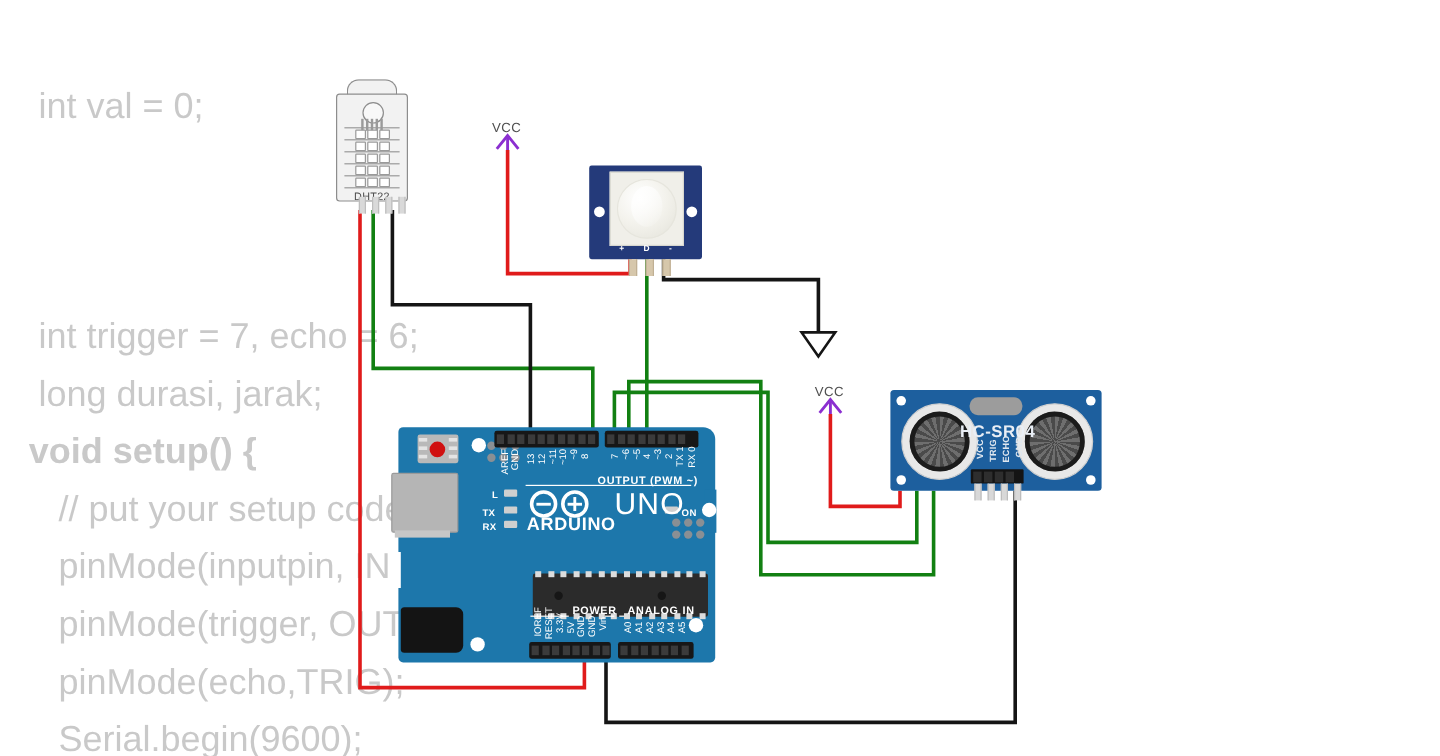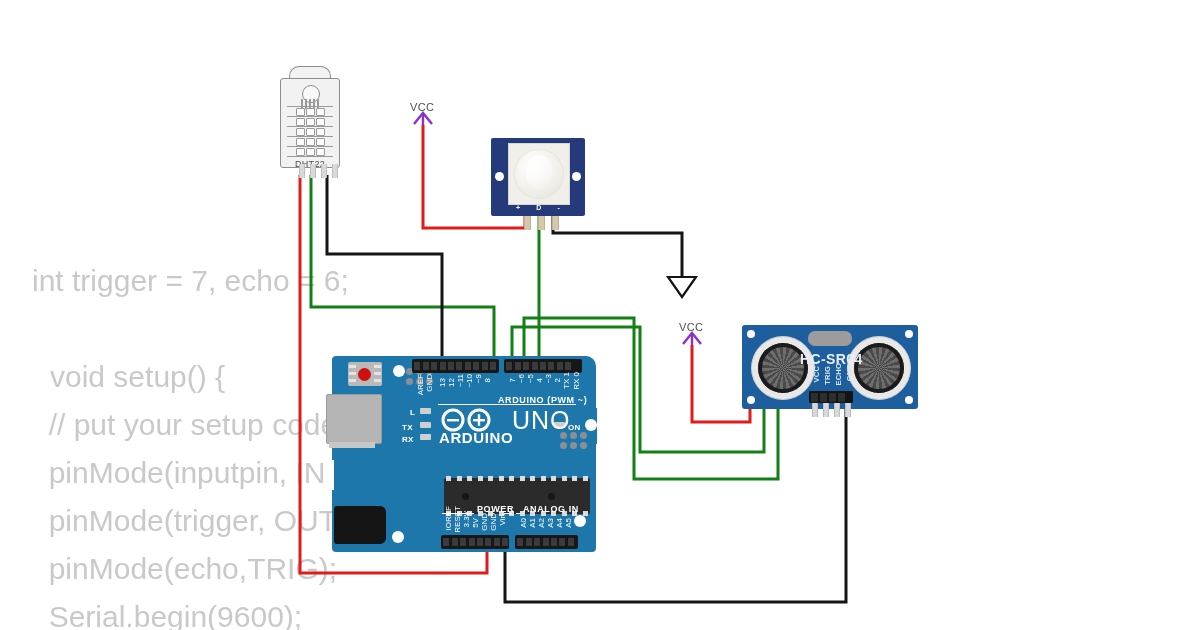--- a/index.html
+++ b/index.html
@@ -170,22 +170,24 @@
 
   
   .vcc-lab{position:absolute;color:#4f4f4f;font-size:11px;letter-spacing:.4px;}
 </style>
 </head>
 <body>
 
 <div id="stage">
 
   <div class="code-layer">
+    <div class="code-line" style="left:32px;top:74px;">int val = 0;</div>
     <div class="code-line" style="left:32px;top:266px;">int trigger = 7, echo = 6;</div>
-    <div class="code-line" style="left:50px;top:362px;">void setup() {</div>
+    <div class="code-line" style="left:32px;top:314px;">long durasi, jarak;</div>
+    <div class="code-line" style="left:24px;top:362px;font-weight:bold;">void setup() {</div>
     <div class="code-line" style="left:32px;top:410px;">  // put your setup code here, to run once:</div>
     <div class="code-line" style="left:32px;top:458px;">  pinMode(inputpin, INPUT);</div>
     <div class="code-line" style="left:32px;top:506px;">  pinMode(trigger, OUTPUT);</div>
     <div class="code-line" style="left:32px;top:554px;">  pinMode(echo,TRIG);</div>
     <div class="code-line" style="left:32px;top:602px;">  Serial.begin(9600);</div>
   </div>
 
   <svg class="wires" viewBox="0 0 1200 630">
     <g fill="none" stroke-linecap="butt" stroke-linejoin="miter">
 
@@ -391,21 +393,21 @@
 
     <div class="pin-label" style="left:177px;top:22px;">7</div>
     <div class="pin-label" style="left:186px;top:18px;">~6</div>
     <div class="pin-label" style="left:195px;top:18px;">~5</div>
     <div class="pin-label" style="left:204px;top:22px;">4</div>
     <div class="pin-label" style="left:213px;top:18px;">~3</div>
     <div class="pin-label" style="left:222px;top:22px;">2</div>
     <div class="pin-label" style="left:231px;top:16px;">TX 1</div>
     <div class="pin-label" style="left:241px;top:16px;">RX 0</div>
 
-    <div class="sec-label" style="left:166px;top:39px;">ARDUINO (PWM ~)</div>
+    <div class="sec-label" style="left:166px;top:39px;">OUTPUT (PWM ~)</div>
     <div class="rule" style="left:106px;top:48px;width:138px;"></div>
 
     <div class="led-lab" style="left:78px;top:52px;">L</div>
     <div class="led" style="left:88px;top:52px;"></div>
     <div class="led-lab" style="left:70px;top:67px;">TX</div>
     <div class="led" style="left:88px;top:66px;"></div>
     <div class="led-lab" style="left:70px;top:79px;">RX</div>
     <div class="led" style="left:88px;top:78px;"></div>
     <div class="led" style="left:222px;top:66px;"></div>
     <div class="led-lab" style="left:236px;top:67px;">ON</div>

